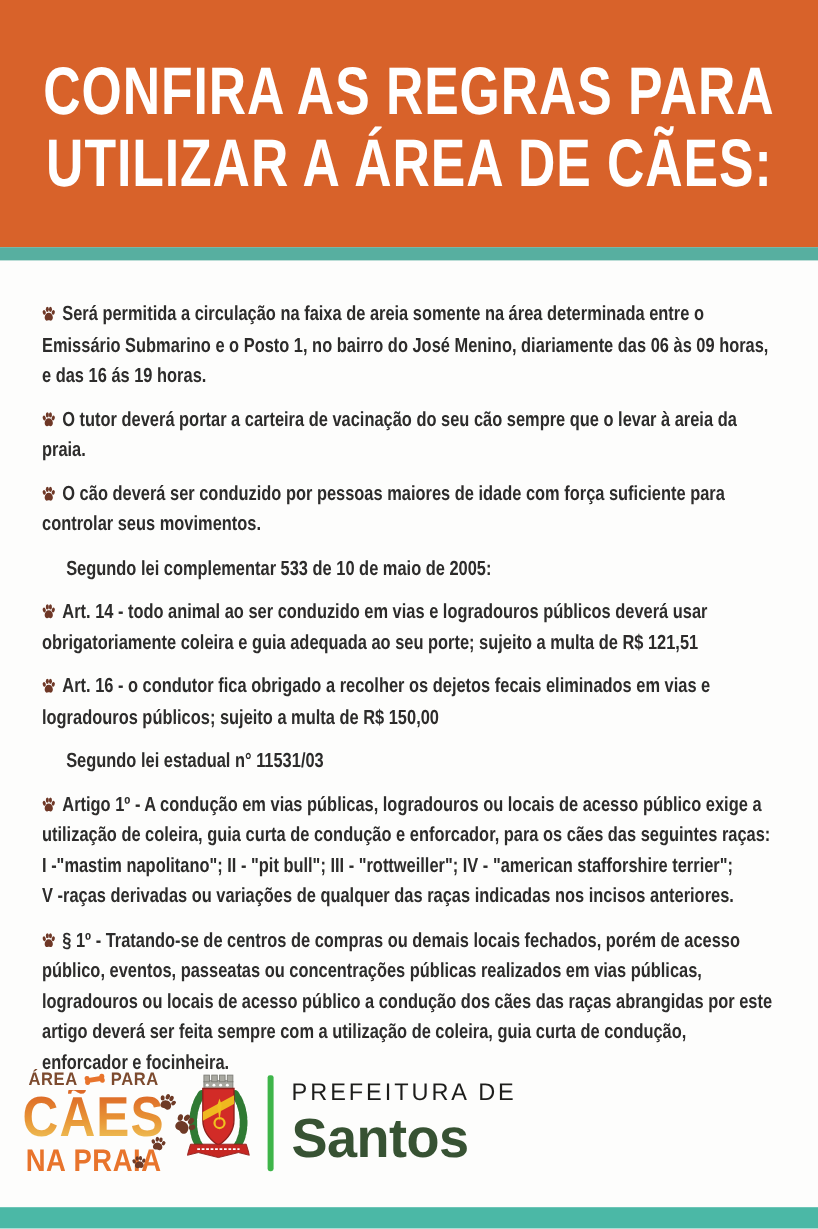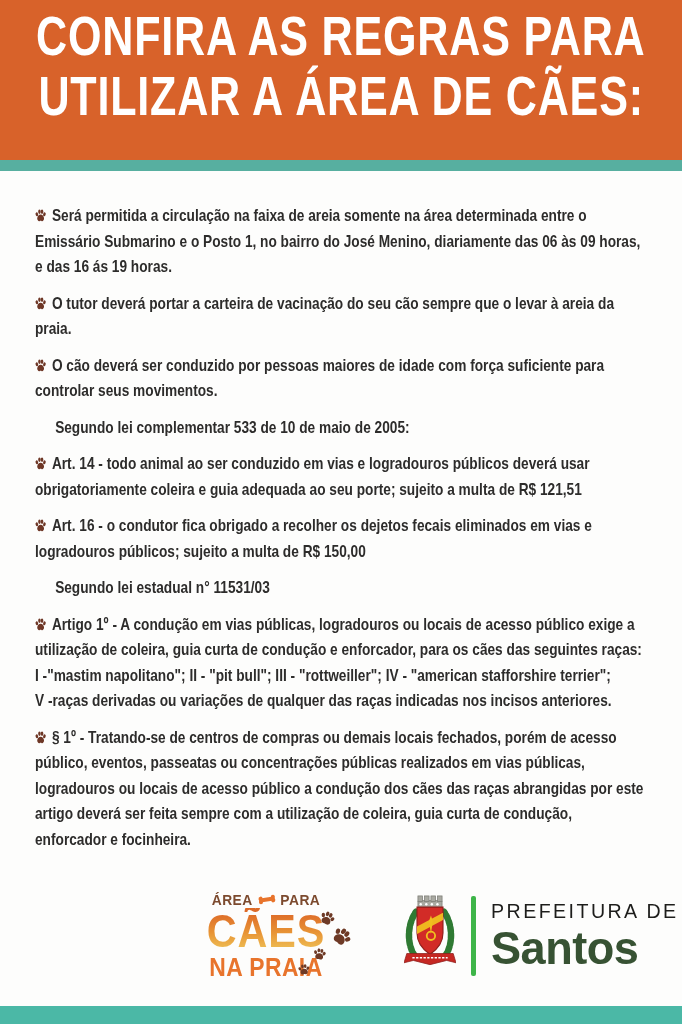--- a/index.html
+++ b/index.html
@@ -1,32 +1,32 @@
 <!DOCTYPE html>
 <html lang="pt"><head>
 <meta charset="utf-8">
 <style>
   html,body{margin:0;padding:0;}
   body{width:682px;height:1024px;background:#fefefe;font-family:"Liberation Sans",sans-serif;overflow:hidden;}
   .poster{position:relative;width:682px;height:1024px;background:#fdfdfc;overflow:hidden;}
 
   
-  .header{height:160px;background:#d8622a;display:flex;flex-direction:column;align-items:center;padding-top:6px;box-sizing:border-box;}
+  .header{height:206px;background:#d8622a;display:flex;flex-direction:column;justify-content:center;align-items:center;padding-top:6px;box-sizing:border-box;}
   .header-line{color:#ffffff;font-weight:bold;font-size:56px;line-height:60px;white-space:nowrap;transform:scaleX(0.77);transform-origin:center;letter-spacing:1px;}
   .divider{height:11px;background:#57afa0;}
 
   
   .content{padding:32px 35px 0;box-sizing:border-box;font-weight:bold;}
   .content-inner{width:760px;transform:scaleX(0.805);transform-origin:left top;}
   .rule{margin:0 0 11px;font-size:17px;line-height:25.5px;color:#2d2c2b;white-space:pre-line;}
   .rule .paw{display:inline-block;width:14px;height:13px;margin-right:7px;vertical-align:-1px;}
   .law{padding-left:25px;}
 
   
-  .footer{position:absolute;top:882px;left:0;right:0;height:108px;display:flex;justify-content:flex-end;align-items:center;gap:60px;}
+  .footer{position:absolute;top:882px;left:0;right:0;height:108px;display:flex;justify-content:flex-start;align-items:center;}
   .logo-area{width:156px;text-align:center;position:relative;}
   .la-line1{display:flex;align-items:center;justify-content:center;gap:5px;color:#7c4a2e;font-weight:bold;font-size:15px;letter-spacing:.5px;transform:scaleX(0.92);}
   .la-caes{font-weight:bold;font-size:47px;line-height:45px;letter-spacing:1px;transform:scaleX(0.88);transform-origin:center;
            background:linear-gradient(180deg,#dd6a28 10%,#e89435 55%,#efc75b 100%);-webkit-background-clip:text;background-clip:text;color:transparent;}
   @supports not ((-webkit-background-clip: text) or (background-clip: text)){
     .la-caes{color:#e2862e;background:none;}
   }
   .la-praia{font-weight:bold;font-size:26px;line-height:28px;color:#e8742c;letter-spacing:.5px;transform:scaleX(0.88);transform-origin:center;}
   .logo-paw{position:absolute;}
   .crest-group{display:flex;align-items:center;gap:15px;}

